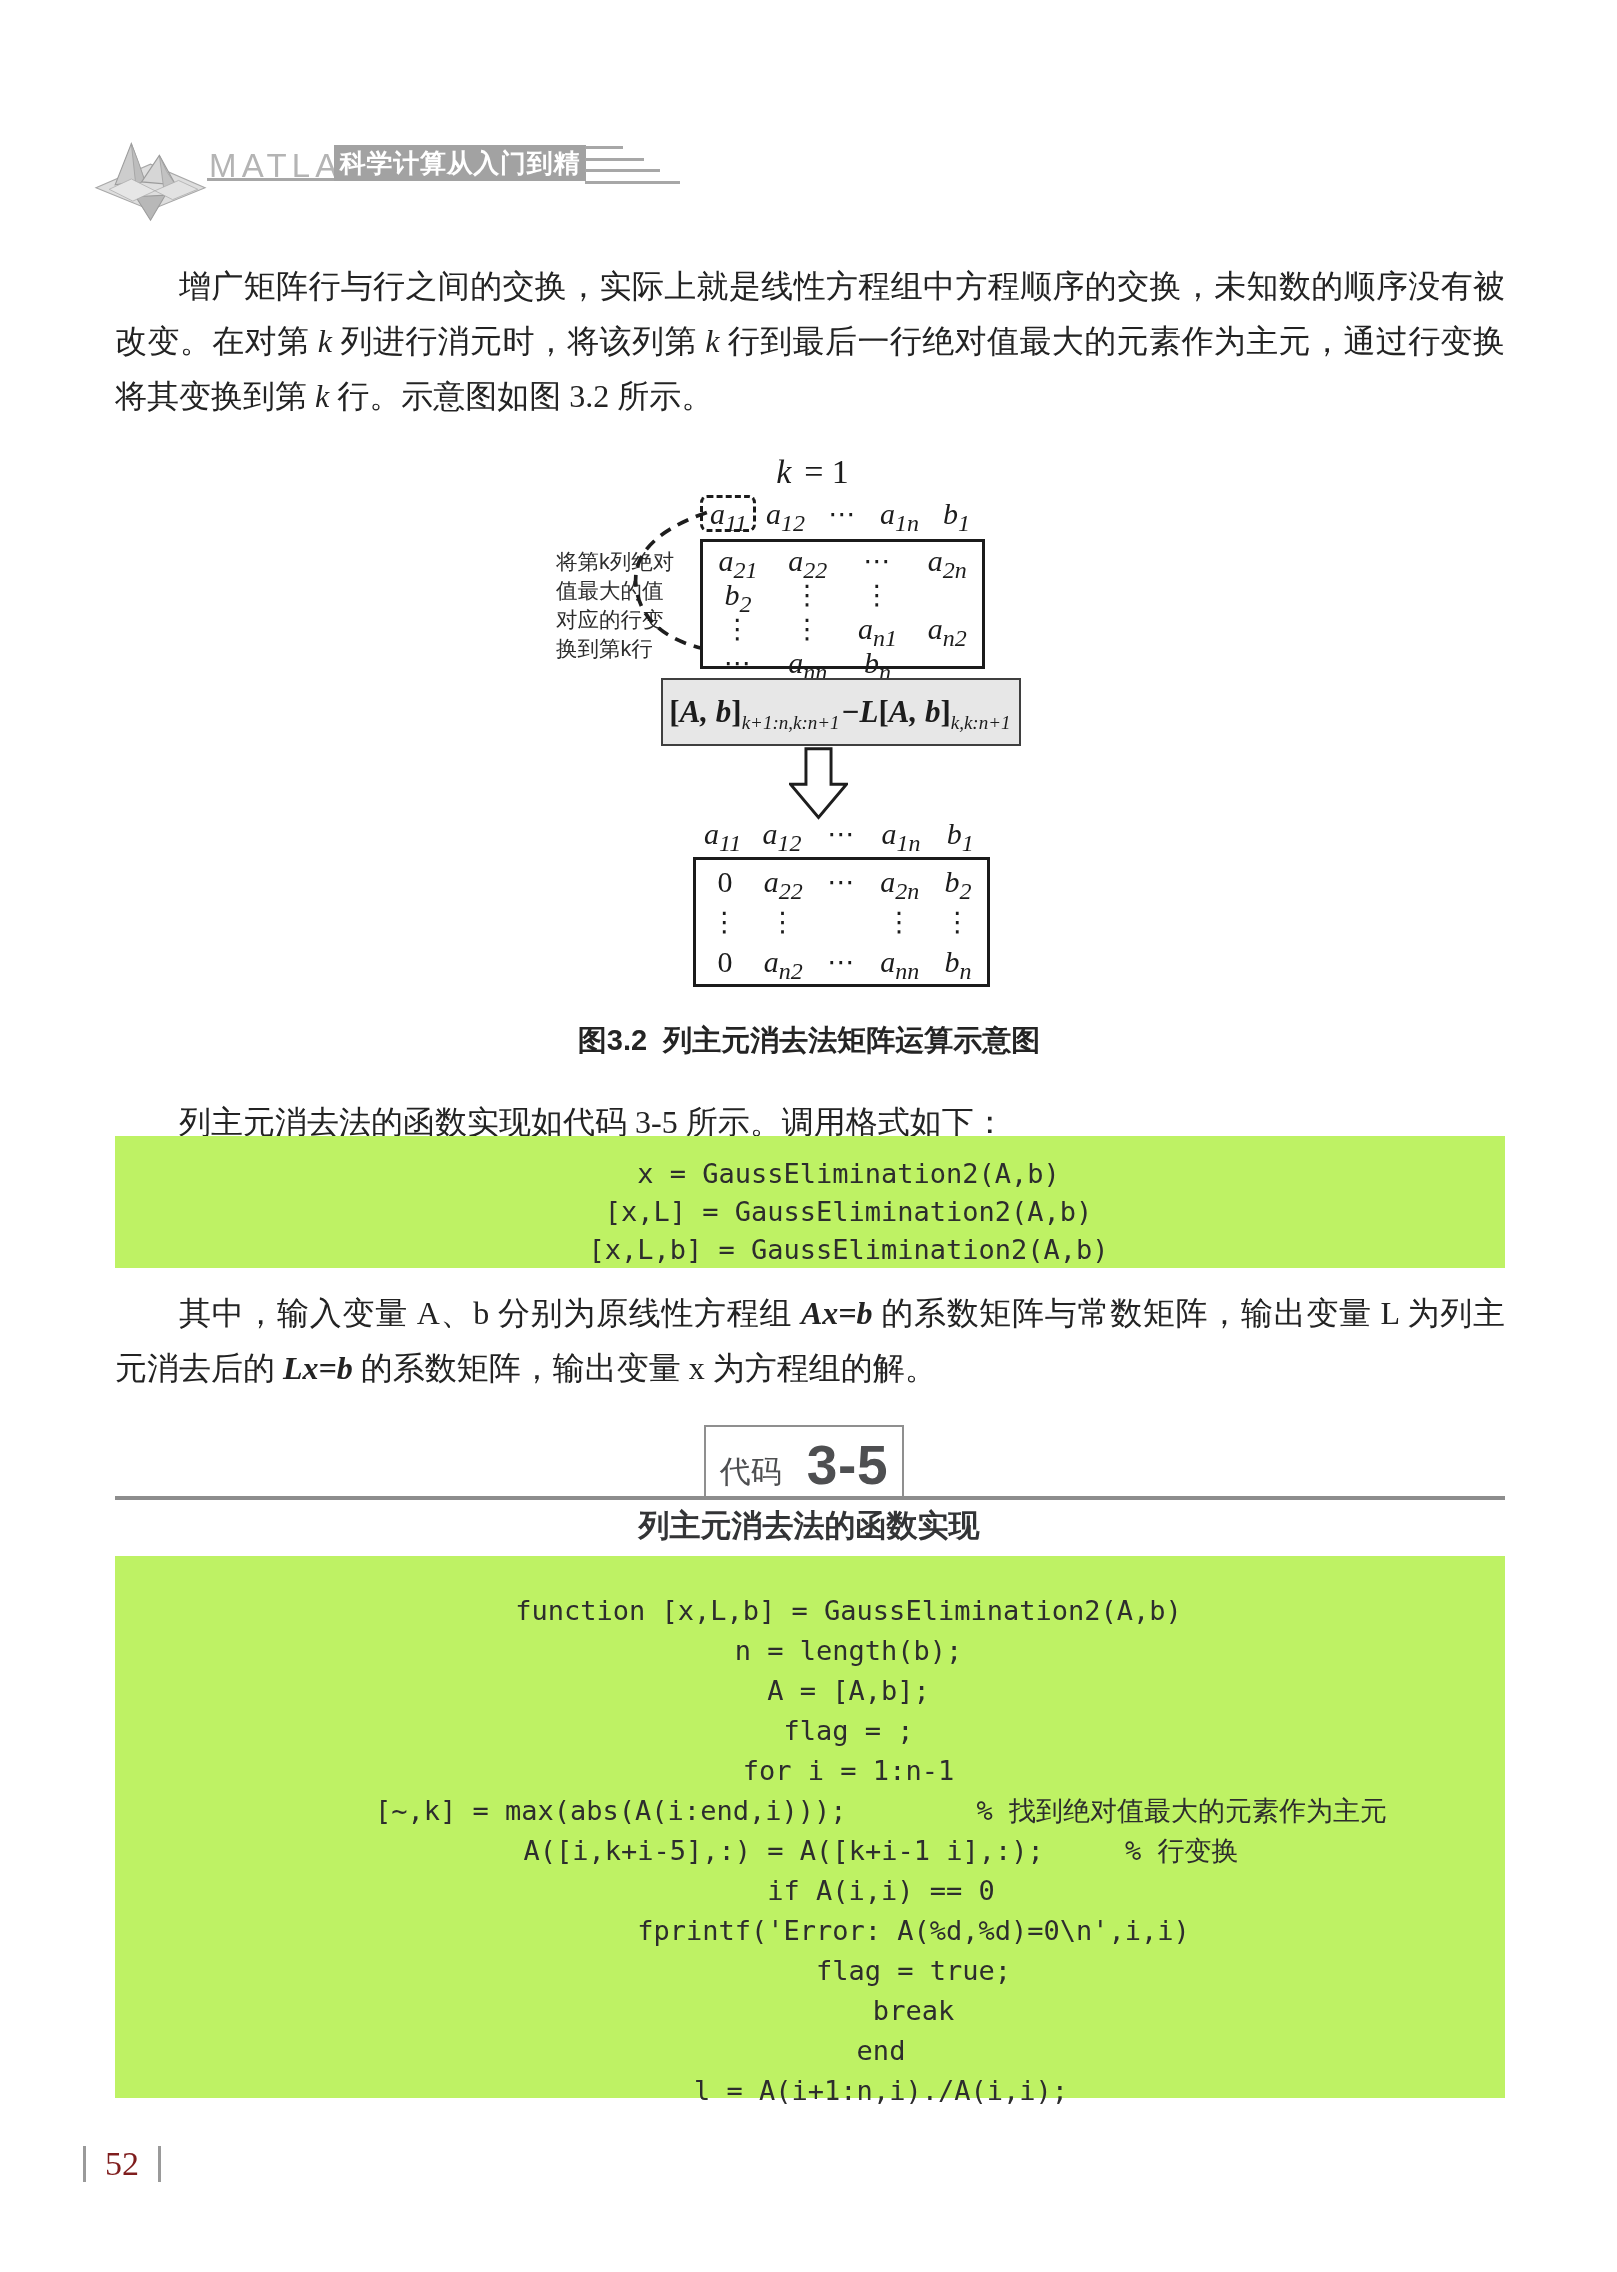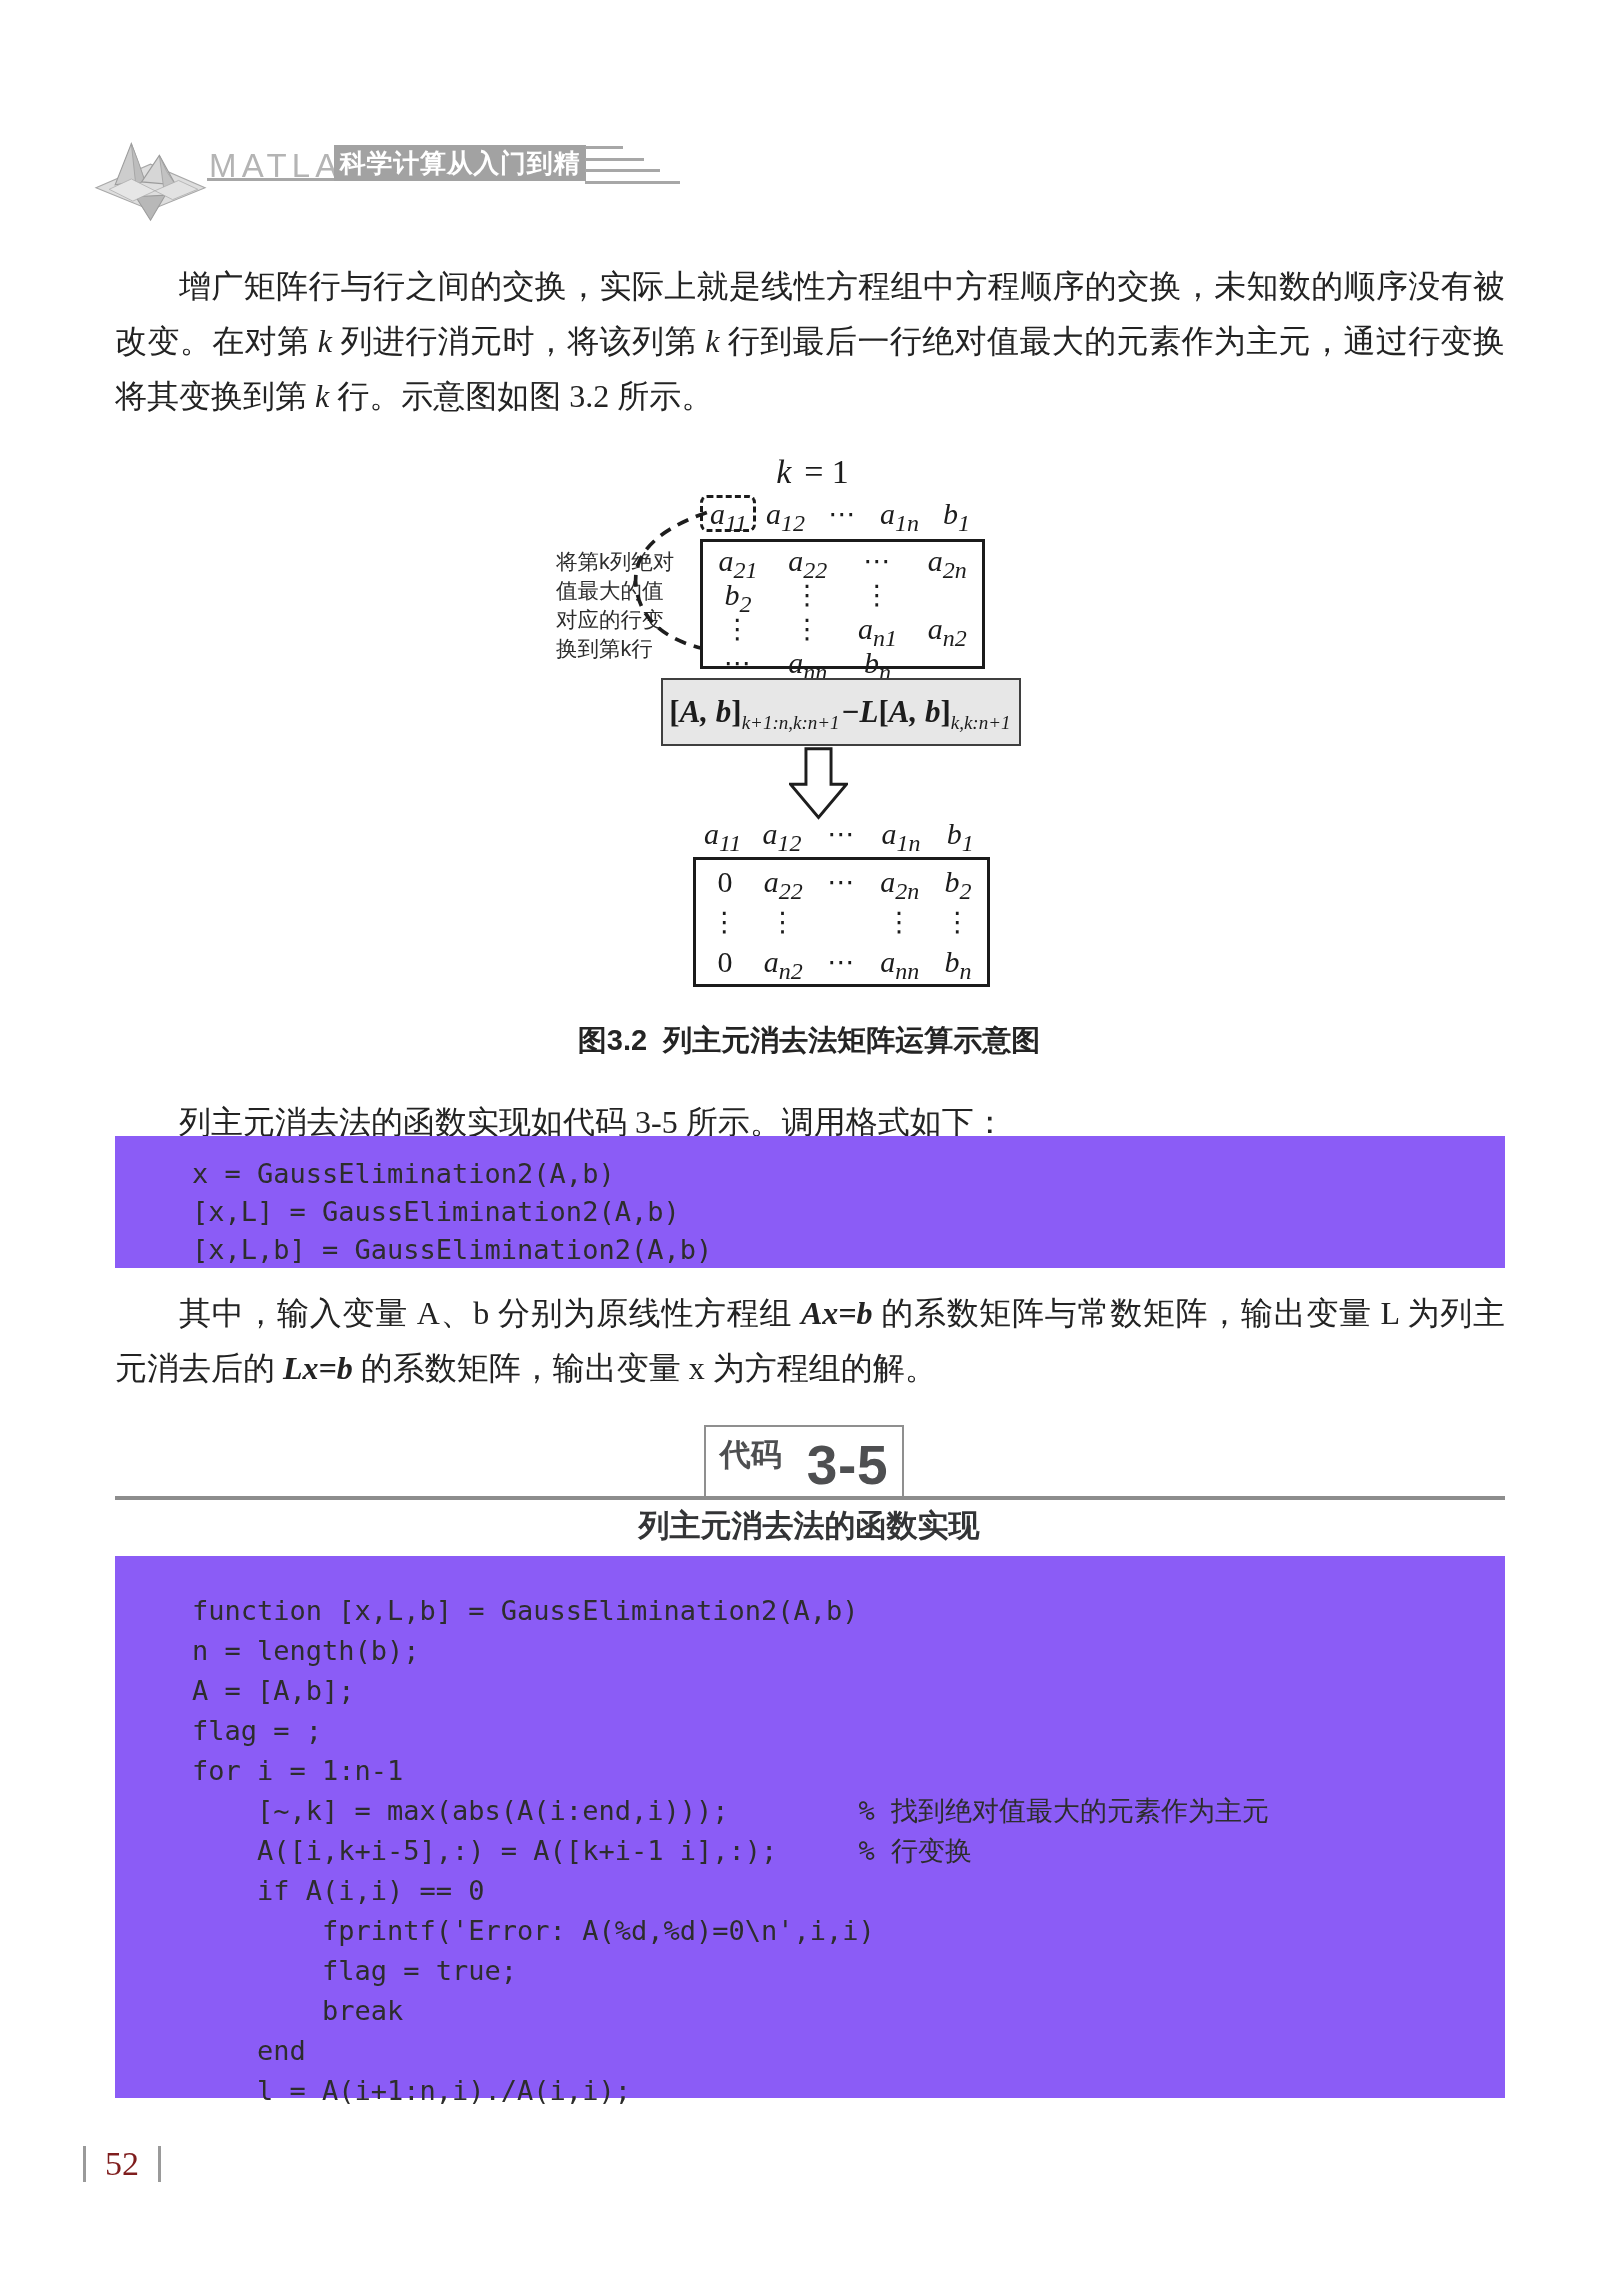--- a/index.html
+++ b/index.html
@@ -87,37 +87,37 @@
 
   #down-arrow { left:789px; top:747px; width:59px; height:73px; }
 
   #caption { left:0; top:1021px; width:1618px; text-align:center;
     font-family:"Liberation Sans","DejaVu Sans",sans-serif;
     font-weight:bold; font-size:29px; color:#242424; }
   #caption .cap-prefix { margin-right:16px; }
 
   
   .codeblock {
-    left:115px; width:1390px; background:#8b5cf6;
+    left:115px; width:1390px; background:#bef264;
     font-family:"DejaVu Sans Mono","Liberation Mono",monospace;
-    color:#2d2d2d; font-size:27px;
+    color:#2d2d2d; font-size:27px;text-align:center;
   }
   #cb1 { top:1136px; height:132px; padding:19px 0 0 77px; line-height:38px; }
   #cb2 { top:1556px; height:542px; padding:35px 0 0 77px; line-height:40px; }
   .code-line { white-space:pre; }
 
   
   #badge {
     left:704px; top:1425px; width:200px; height:71px;
     background:#ffffff; border:2.2px solid #8f8f8f; border-bottom:none;
     display:flex; align-items:flex-end; justify-content:center;
     padding-bottom:6px; z-index:2;
     font-family:"Liberation Sans","DejaVu Sans",sans-serif; color:#4e4f51;
   }
-  #badge .small { font-weight:bold; font-size:31px; line-height:1; margin-right:3px; margin-bottom:20px; }
+  #badge .small { font-weight:normal; font-size:31px; line-height:1; margin-right:3px; margin-bottom:3px; }
   #badge .big   { font-weight:bold; font-size:55px; line-height:0.9; letter-spacing:0.7px;margin-left:22px; }
   #rule { left:115px; top:1496px; width:1390px; height:3.7px; background:#8d8d8d; z-index:1; }
   #code-title {
     left:0; top:1505px; width:1618px; text-align:center;
     font-family:"Liberation Sans","DejaVu Sans",sans-serif;
     font-weight:bold; font-size:31px; color:#333436;
   }
 
   
   #pagenum { left:83px; top:2145px; display:flex; align-items:center; }

